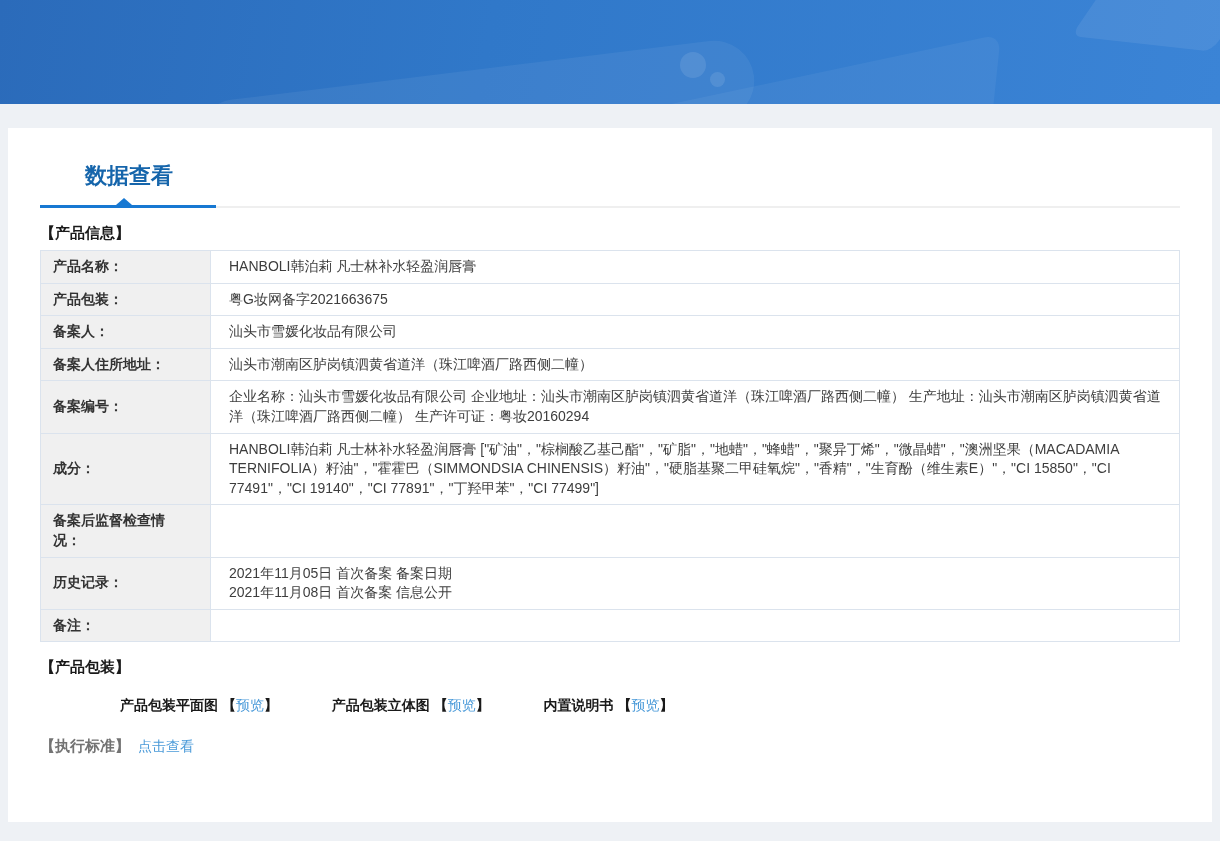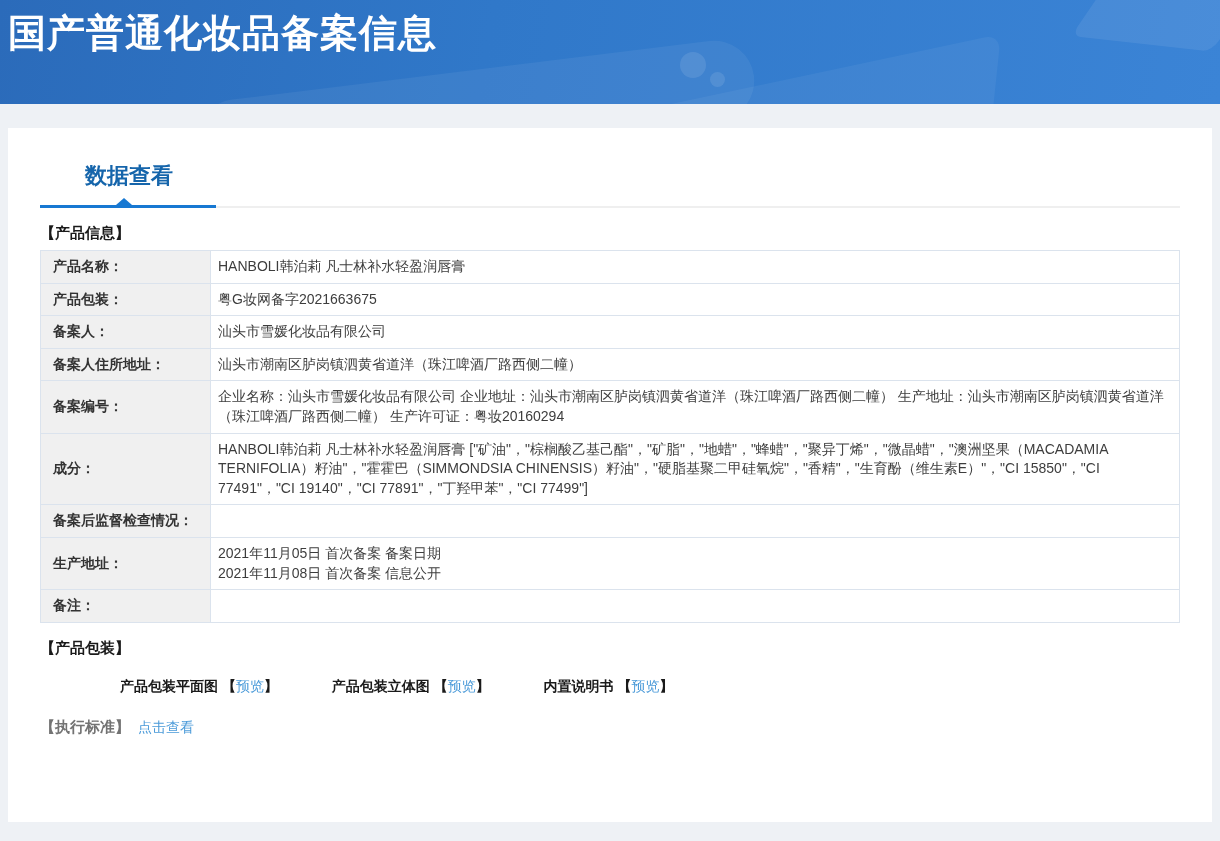--- a/index.html
+++ b/index.html
@@ -98,21 +98,21 @@
     width: 100%;
     border-collapse: collapse;
     margin-top: 7px;
     border: 1px solid #a9c4e4;
   }
   table.info td {
     border: 1px solid #dbe3ed;
     font-size: 14px;
     color: #3d3d3d;
     line-height: 1.4;
-    padding: 6px 7px;
+    padding: 6px 18px;
     height: 27px;
     vertical-align: middle;
   }
   table.info td.lbl {
     width: 170px;
     background: #f0f0f0;
     font-weight: bold;
     color: #333333;
     padding-left: 12px;
   }
@@ -129,21 +129,20 @@
 </style>
 </head>
 <body>
 
 <header class="page-header">
   <div class="deco deco-band1"></div>
   <div class="deco deco-band2"></div>
   <div class="deco deco-circle1"></div>
   <div class="deco deco-circle2"></div>
   <div class="deco deco-corner"></div>
-  <h1>国产普通化妆品备案信息</h1>
 </header>
 
 <main class="card">
 
   <div class="tabbar">
     <span class="tab">数据查看</span>
     <div class="tab-track">
       <div class="tab-indicator"></div>
     </div>
   </div>
@@ -174,21 +173,21 @@
       </tr>
       <tr>
         <td class="lbl">成分：</td>
         <td class="val">HANBOLI韩泊莉 凡士林补水轻盈润唇膏 ["矿油"，"棕榈酸乙基己酯"，"矿脂"，"地蜡"，"蜂蜡"，"聚异丁烯"，"微晶蜡"，"澳洲坚果（MACADAMIA TERNIFOLIA）籽油"，"霍霍巴（SIMMONDSIA CHINENSIS）籽油"，"硬脂基聚二甲硅氧烷"，"香精"，"生育酚（维生素E）"，"CI 15850"，"CI 77491"，"CI 19140"，"CI 77891"，"丁羟甲苯"，"CI 77499"]</td>
       </tr>
       <tr>
         <td class="lbl">备案后监督检查情况：</td>
         <td class="val"></td>
       </tr>
       <tr>
-        <td class="lbl">生产地址：</td>
+        <td class="lbl">历史记录：</td>
         <td class="val">2021年11月05日 首次备案 备案日期
 2021年11月08日 首次备案 信息公开</td>
       </tr>
       <tr>
         <td class="lbl">备注：</td>
         <td class="val"></td>
       </tr>
     </tbody>
   </table>
 

